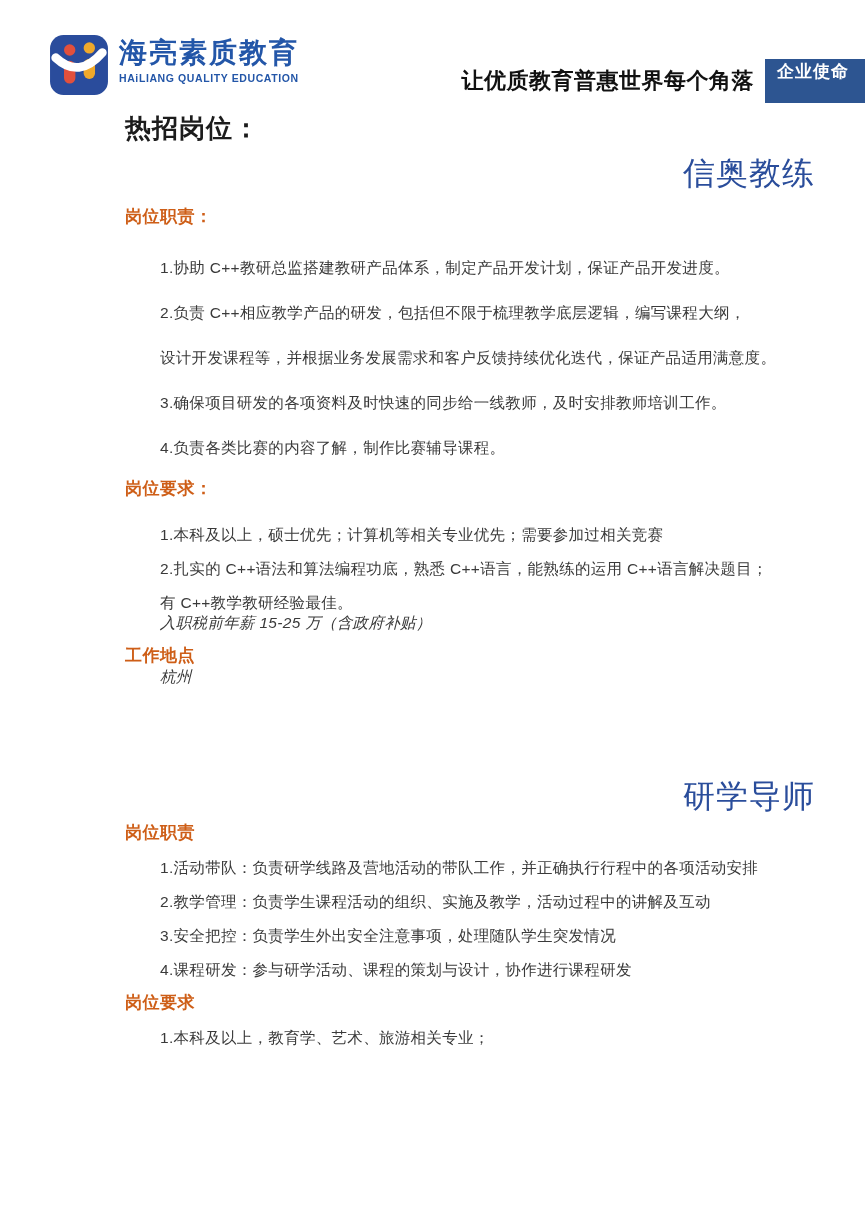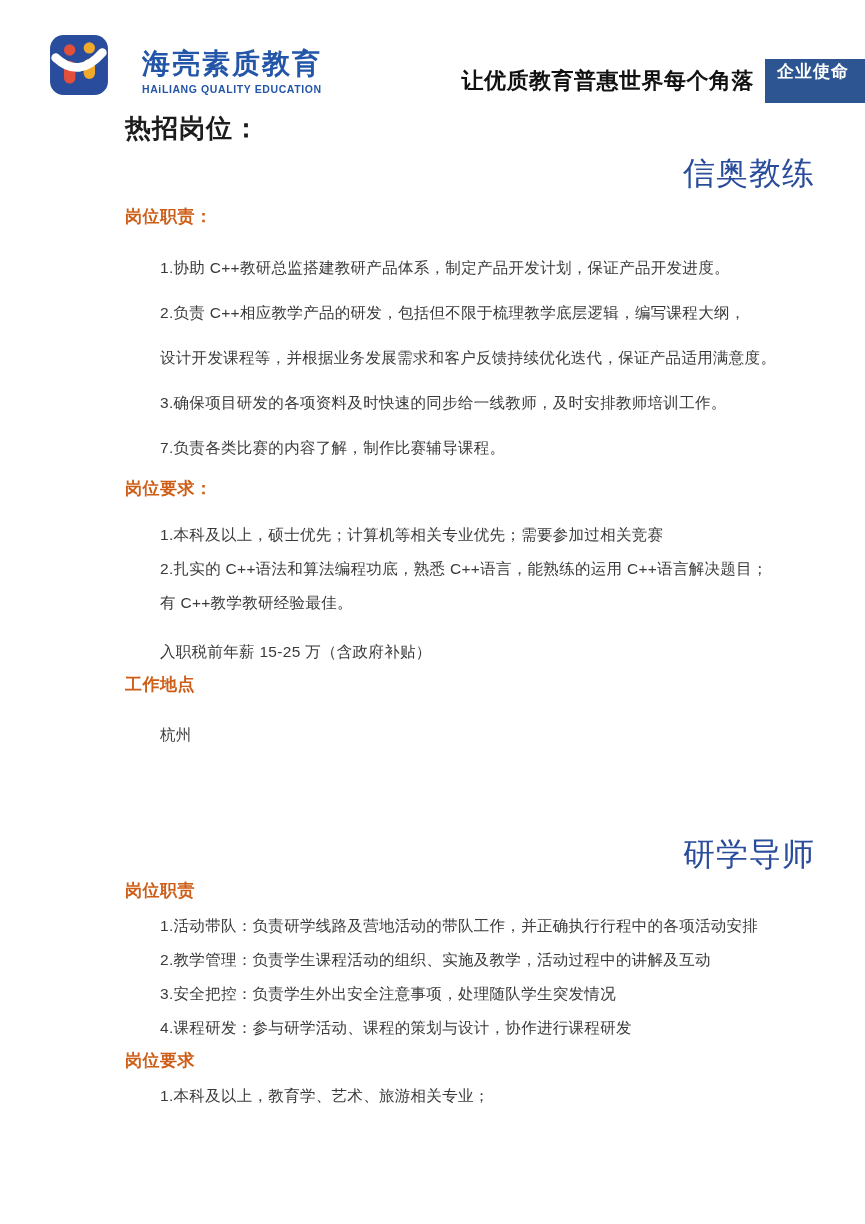--- a/index.html
+++ b/index.html
@@ -11,22 +11,21 @@
     margin: 0 auto;
     background: #ffffff;
     font-family: "Liberation Sans", sans-serif;
     overflow: hidden;
   }
   
   .logo {
     position: absolute;
     top: 35px; left: 50px;
     display: flex;
-    align-items: flex-end;
-    gap: 23px;
+    align-items: flex-start;
   }
   .logo-icon { display: block; }
   .logo-text { margin-left: 11px; padding-top: 2px; }
   .logo-cn {
     font-size: 28px;
     font-weight: bold;
     color: var(--brand-blue);
     letter-spacing: 2px;
     line-height: 32px;
   }
@@ -97,21 +96,21 @@
   p.item {
     font-size: 15.5px;
     color: var(--body-text);
     line-height: 20px;
     margin: 14px 0 0 35px;
     white-space: nowrap;
     letter-spacing: 0.3px;
   }
   p.item.wide { margin-top: 25px; }
   p.item.first-wide { margin-top: 30px; }
-  p.item.val { margin-top: 29px; }
+  p.item.val { margin-top: 0; font-style: italic; }
 </style>
 </head>
 <body>
 
 <div class="page">
 
   <div class="logo">
     <svg class="logo-icon" width="58" height="60" viewBox="0 0 56 58" aria-hidden="true">
       <rect x="0" y="0" width="56" height="58" rx="13" fill="var(--logo-bg)"></rect>
       <circle cx="19" cy="14.5" r="5.5" fill="var(--logo-red)"></circle>
@@ -136,21 +135,21 @@
     <h1 class="page-title">热招岗位：</h1>
 
     <section>
       <h2 class="job-title">信奥教练</h2>
 
       <div class="sec-label after-title">岗位职责：</div>
       <p class="item first-wide">1.协助 C++教研总监搭建教研产品体系，制定产品开发计划，保证产品开发进度。</p>
       <p class="item wide">2.负责 C++相应教学产品的研发，包括但不限于梳理教学底层逻辑，编写课程大纲，</p>
       <p class="item wide">设计开发课程等，并根据业务发展需求和客户反馈持续优化迭代，保证产品适用满意度。</p>
       <p class="item wide">3.确保项目研发的各项资料及时快速的同步给一线教师，及时安排教师培训工作。</p>
-      <p class="item wide">7.负责各类比赛的内容了解，制作比赛辅导课程。</p>
+      <p class="item wide">4.负责各类比赛的内容了解，制作比赛辅导课程。</p>
 
       <div class="sec-label">岗位要求：</div>
       <p class="item wide">1.本科及以上，硕士优先；计算机等相关专业优先；需要参加过相关竞赛</p>
       <p class="item">2.扎实的 C++语法和算法编程功底，熟悉 C++语言，能熟练的运用 C++语言解决题目；</p>
       <p class="item">有 C++教学教研经验最佳。</p>
 
       <p class="item val">入职税前年薪 15-25 万（含政府补贴）</p>
 
       <div class="sec-label snug2">工作地点</div>
       <p class="item val">杭州</p>

